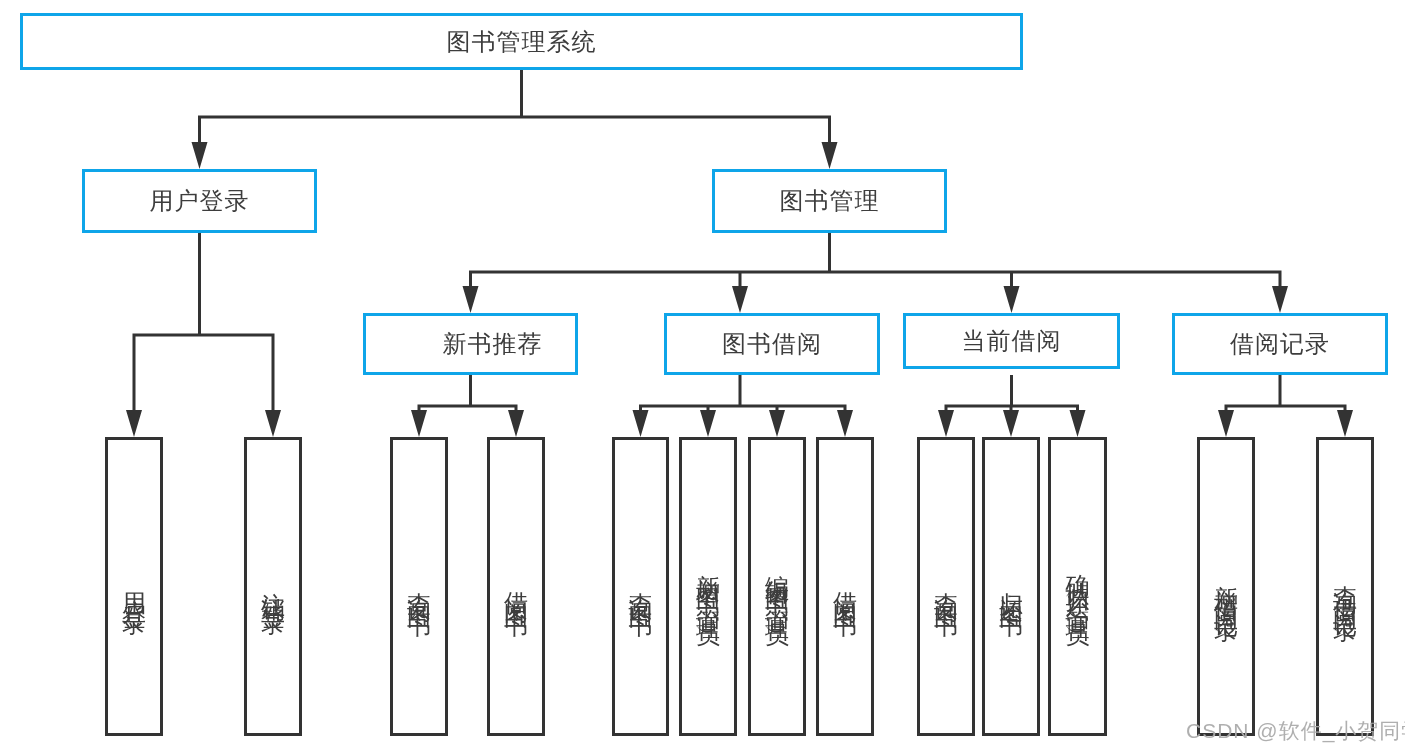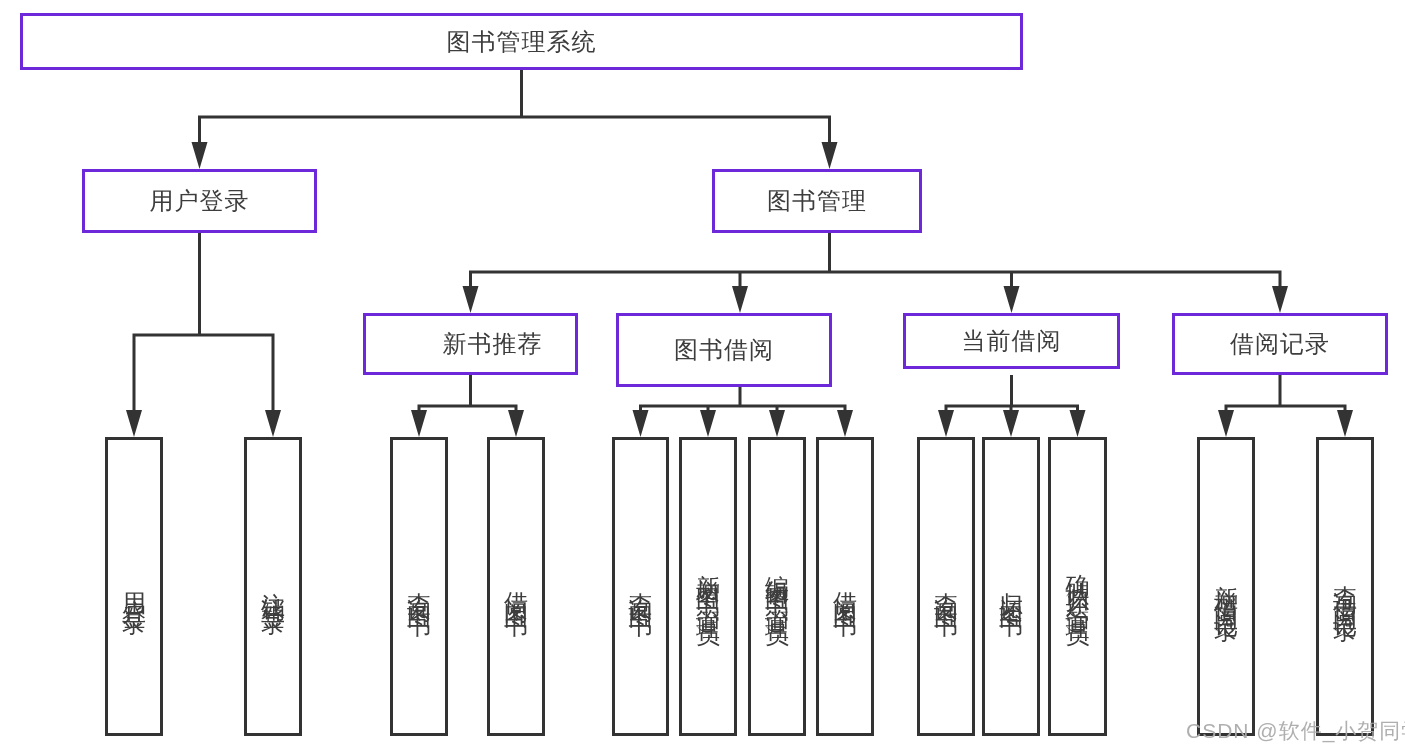--- a/index.html
+++ b/index.html
@@ -18,21 +18,21 @@
   #connectors {
     position: absolute;
     left: 0;
     top: 0;
     width: 1405px;
     height: 747px;
   }
   .node {
     position: absolute;
     box-sizing: border-box;
-    border: 3px solid #6d28d9;
+    border: 3px solid #0ea5e9;
     background: #ffffff;
     color: #3d3d3d;
     display: flex;
     align-items: center;
     justify-content: center;
     font-size: 24px;
     letter-spacing: 1px;
     white-space: nowrap;
   }
   .vnode {
@@ -99,24 +99,24 @@
              M938 410 L954 410 L946 437 Z
              M1003 410 L1019 410 L1011 437 Z
              M1069.5 410 L1085.5 410 L1077.5 437 Z
              M1218 410 L1234 410 L1226 437 Z
              M1337 410 L1353 410 L1345 437 Z"></path>
   </svg>
 
   <div class="node" style="left:20px; top:13px; width:1003px; height:57px;">图书管理系统</div>
 
   <div class="node" style="left:82px; top:169px; width:235px; height:64px;">用户登录</div>
-  <div class="node" style="left:712px; top:169px; width:210px; height:64px;">图书管理</div>
+  <div class="node" style="left:712px; top:169px; width:235px; height:64px;">图书管理</div>
 
   <div class="node" style="left:363px; top:313px; width:215px; height:62px;padding-left:44px;">新书推荐</div>
-  <div class="node" style="left:616px; top:313px; width:216px; height:74px;">图书借阅</div>
+  <div class="node" style="left:664px; top:313px; width:216px; height:62px;">图书借阅</div>
   <div class="node" style="left:903px; top:313px; width:217px; height:56px;">当前借阅</div>
   <div class="node" style="left:1172px; top:313px; width:216px; height:62px;">借阅记录</div>
 
   <div class="vnode" style="left:105px; top:437px; width:58px; height:299px;">用户登录</div>
   <div class="vnode" style="left:244px; top:437px; width:58px; height:299px;">注销登录</div>
 
   <div class="vnode" style="left:390px; top:437px; width:58px; height:299px;">查询图书</div>
   <div class="vnode" style="left:487px; top:437px; width:58px; height:299px;">借阅图书</div>
 
   <div class="vnode" style="left:612px; top:437px; width:57px; height:299px;">查询图书</div>

